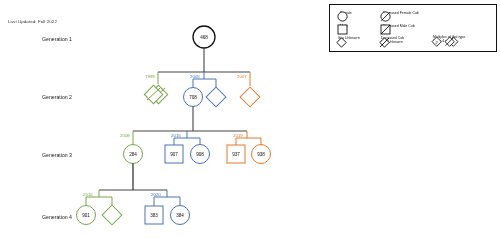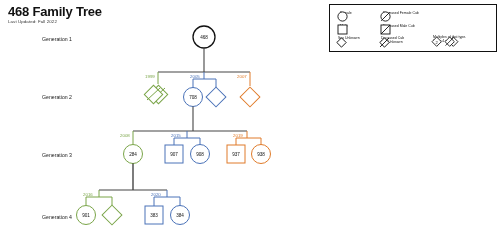--- a/index.html
+++ b/index.html
@@ -52,21 +52,20 @@
     font-family:"Liberation Sans", sans-serif;
     text-anchor:start;
     dominant-baseline:central;
   }
 </style>
 </head>
 <body>
 
 <div id="root">
 
-  <div class="title">468 Family Tree</div>
   <div class="subtitle">Last Updated: Fall 2022</div>
 
   <div class="genlabel" style="left:42px;top:36px;">Generation 1</div>
   <div class="genlabel" style="left:42px;top:94px;">Generation 2</div>
   <div class="genlabel" style="left:42px;top:152px;">Generation 3</div>
   <div class="genlabel" style="left:42px;top:214px;">Generation 4</div>
 
   <svg width="500" height="233">
 
     <g>

